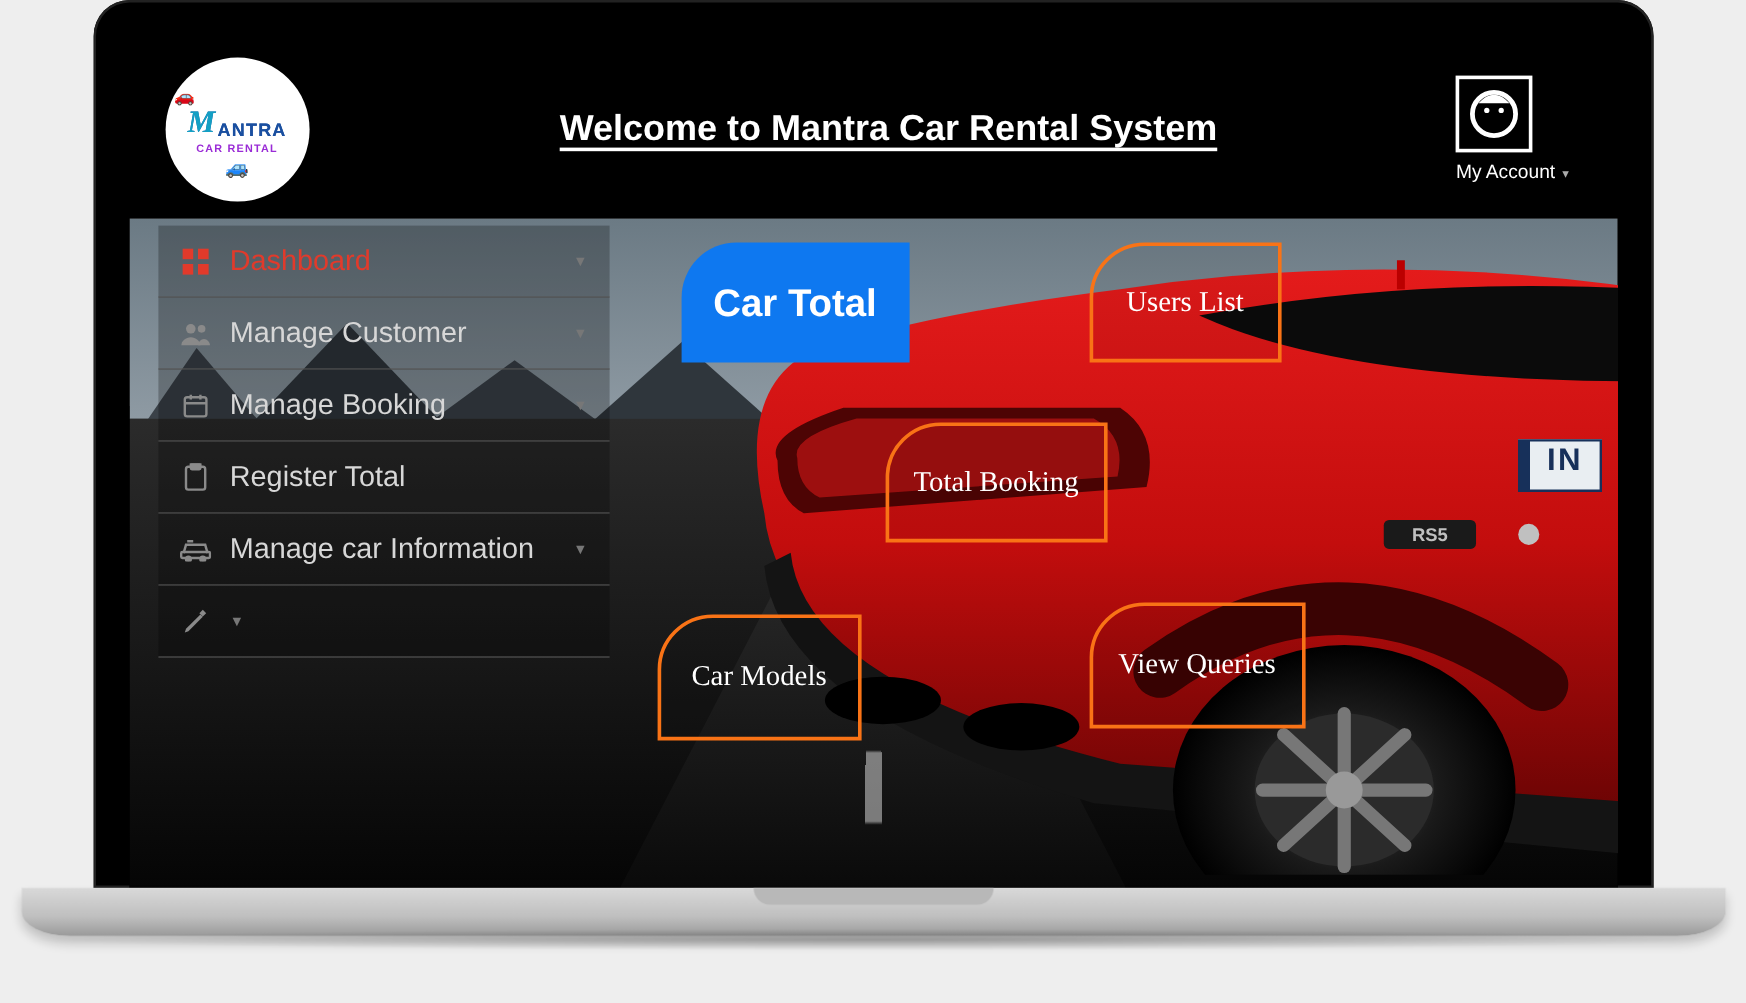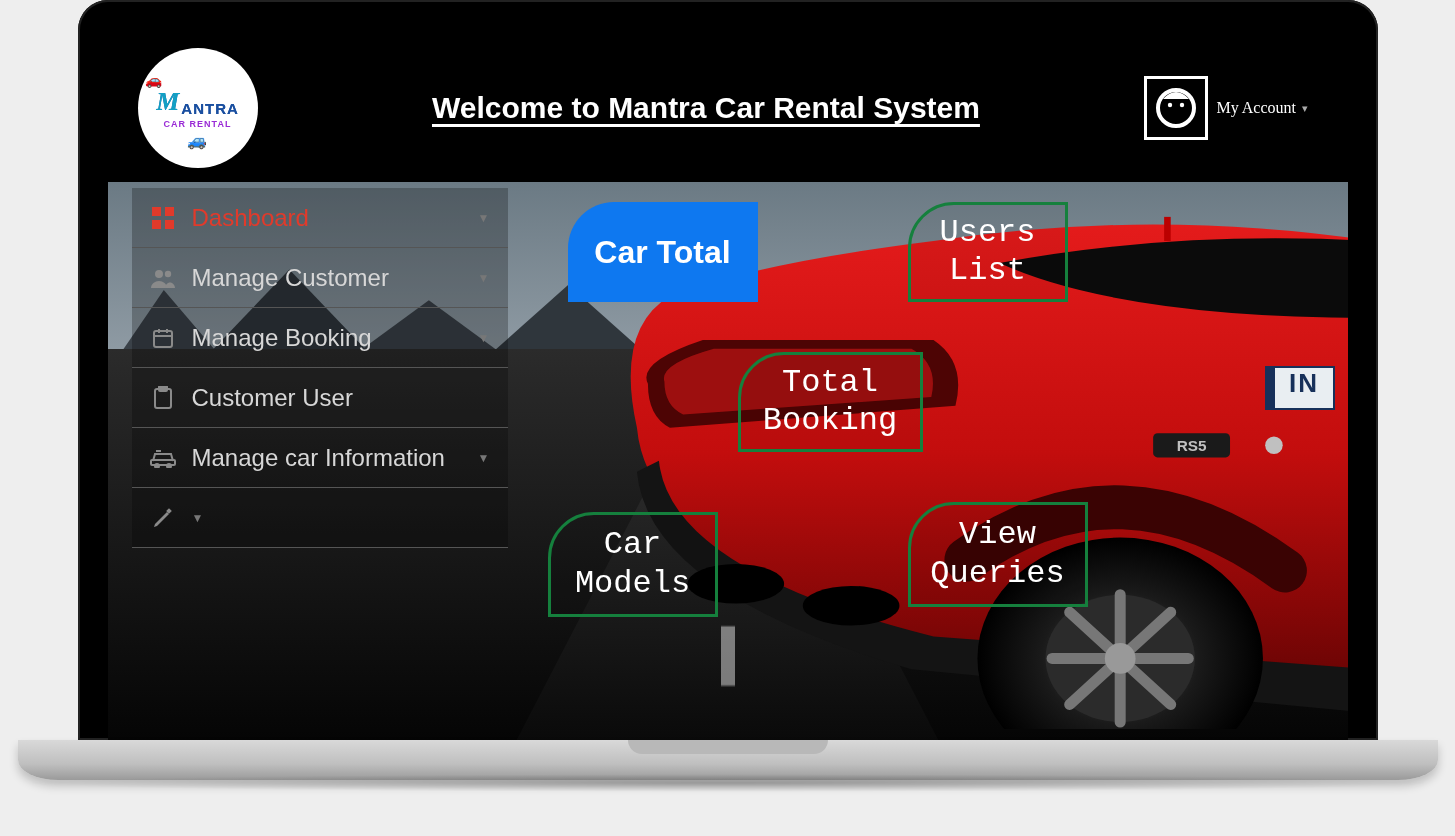--- a/index.html
+++ b/index.html
@@ -117,23 +117,22 @@
     font-size:30px;
     font-weight:900;
     text-decoration:underline;
     text-underline-offset:6px;
     flex:1;
     text-align:center;
     padding-left:10px;
   }
 
   .account{
-    display:flex;flex-direction:row;gap:8px;
+    display:flex;flex-direction:column;gap:8px;
     margin-right:10px;
-    font-family:Liberation Serif, serif;
   }
   .account-icon-box{
     width:64px;height:64px;border:3px solid #fff;
     display:flex;align-items:center;justify-content:center;
   }
   .account-row{
     display:flex;align-items:center;gap:6px;
     font-size:16px;
   }
   .chev{
@@ -233,24 +232,24 @@
   .side-item.active .side-icon{color:#e13a2b;}
 
   
   .tiles{
     position:relative;
     flex:1;
     z-index:3;
   }
   .tile{
     position:absolute;
-    border:3px solid #15803d;
+    border:3px solid #f97316;
     color:#fff;
-    font-family:Liberation Mono, monospace;
-    font-size:32px;
+    font-family:Liberation Serif, serif;
+    font-size:24px;
     line-height:1.2;
     text-align:center;
     display:flex;align-items:center;justify-content:center;
     padding:10px 18px;
     background:rgba(0,0,0,.05);
     cursor:pointer;
   }
   .tile.rounded-tl{border-top-left-radius:46px;}
   .tile-carlist{
     border:none;
@@ -406,21 +405,21 @@
               <span class="lbl">Manage Booking</span>
               <span class="dd">▼</span>
             </div>
             <div class="side-item">
               <span class="side-icon">
                 <svg width="20" height="24" viewBox="0 0 20 24" fill="none" stroke="currentColor" stroke-width="2">
                   <rect x="2" y="3" width="16" height="19" rx="2"></rect>
                   <rect x="6" y="0" width="8" height="5" rx="1" fill="currentColor"></rect>
                 </svg>
               </span>
-              <span class="lbl">Customer User</span>
+              <span class="lbl">Register Total</span>
             </div>
             <div class="side-item">
               <span class="side-icon">
                 <svg width="26" height="20" viewBox="0 0 26 20" fill="none" stroke="currentColor" stroke-width="2">
                   <path d="M3 13l2-7h16l2 7"></path>
                   <rect x="1" y="12" width="24" height="5" rx="1"></rect>
                   <circle cx="7" cy="18" r="2" fill="currentColor"></circle>
                   <circle cx="19" cy="18" r="2" fill="currentColor"></circle>
                   <line x1="6" y1="3" x2="11" y2="3"></line>
                 </svg>

